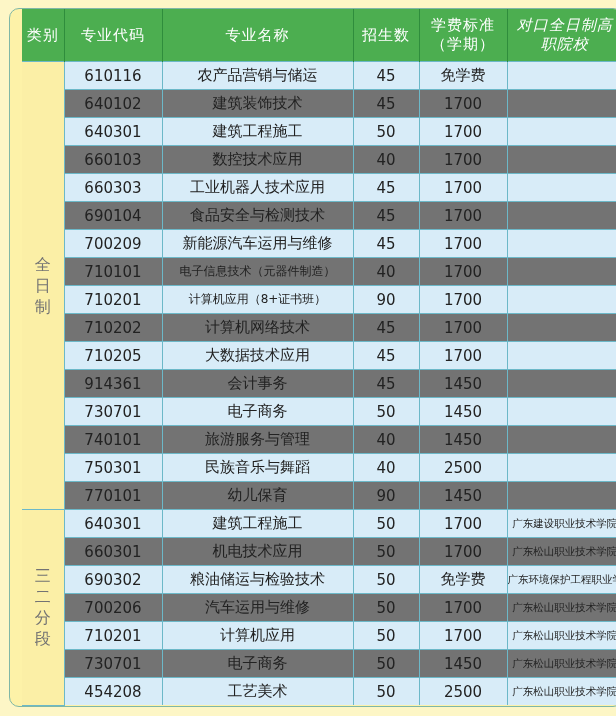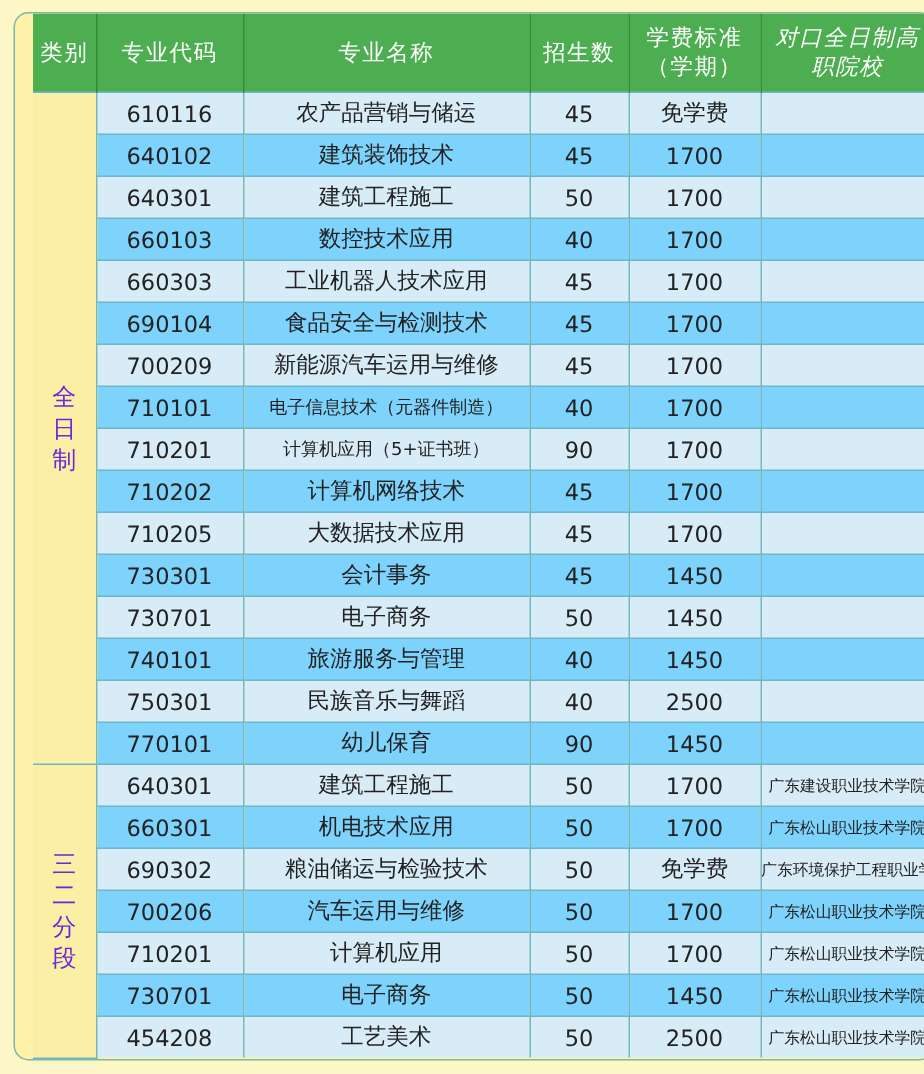--- a/index.html
+++ b/index.html
@@ -3,22 +3,22 @@
 <meta charset="utf-8">
 <style>
   html,body{margin:0;padding:0;}
   body{width:616px;height:716px;background:#fdf6c6;font-family:"DejaVu Sans","Liberation Sans",sans-serif;overflow:hidden;position:relative;}
   .frame{position:absolute;left:9px;top:8px;width:600px;height:697px;border-radius:10px;overflow:hidden;border:1px solid #7fb7a6;background:#fdf2a8;padding-left:12px;}
   table{border-collapse:collapse;table-layout:fixed;width:600px;}
   th{background:#4cae50;color:#fff;font-weight:normal;font-size:15px;height:52px;border-right:1px solid #2f8d3c;line-height:19px;padding:0;letter-spacing:1px;}
   th:last-child{border-right:none;font-style:italic;}
   td{height:27px;border:1px solid #6cb8c8;text-align:center;font-size:15px;color:#222;padding:0;white-space:nowrap;overflow:hidden;}
   tr.blue td.c{background:#d8ecf8;}
-  tr.yellow td.c{background:#7dd3fc;}
-  td.cat{background:#fbefa6;font-size:16px;line-height:21px;color:#6d28d9;border-left:none;}
+  tr.yellow td.c{background:#737373;}
+  td.cat{background:#fbefa6;font-size:16px;line-height:21px;color:#737373;border-left:none;}
   td.cat span{display:inline-block;width:18px;word-break:break-all;white-space:normal;}
   td.school{font-size:10.5px;letter-spacing:0;text-align:center;}
   td.name-small{font-size:12px;letter-spacing:0;}
   td:last-child{border-right:none;}
   tr:last-child td{border-bottom:none;}
 </style>
 </head>
 <body>
 
 <div class="frame">
@@ -94,41 +94,41 @@
         </tr>
         <tr class="yellow">
           <td class="c">710101</td>
           <td class="c name-small">电子信息技术（元器件制造）</td>
           <td class="c">40</td>
           <td class="c">1700</td>
           <td class="c school"></td>
         </tr>
         <tr class="blue">
           <td class="c">710201</td>
-          <td class="c name-small">计算机应用（5+证书班）</td>
+          <td class="c name-small">计算机应用（8+证书班）</td>
           <td class="c">90</td>
           <td class="c">1700</td>
           <td class="c school"></td>
         </tr>
         <tr class="yellow">
           <td class="c">710202</td>
           <td class="c">计算机网络技术</td>
           <td class="c">45</td>
           <td class="c">1700</td>
           <td class="c school"></td>
         </tr>
         <tr class="blue">
           <td class="c">710205</td>
           <td class="c">大数据技术应用</td>
           <td class="c">45</td>
           <td class="c">1700</td>
           <td class="c school"></td>
         </tr>
         <tr class="yellow">
-          <td class="c">730301</td>
+          <td class="c">914361</td>
           <td class="c">会计事务</td>
           <td class="c">45</td>
           <td class="c">1450</td>
           <td class="c school"></td>
         </tr>
         <tr class="blue">
           <td class="c">730701</td>
           <td class="c">电子商务</td>
           <td class="c">50</td>
           <td class="c">1450</td>

